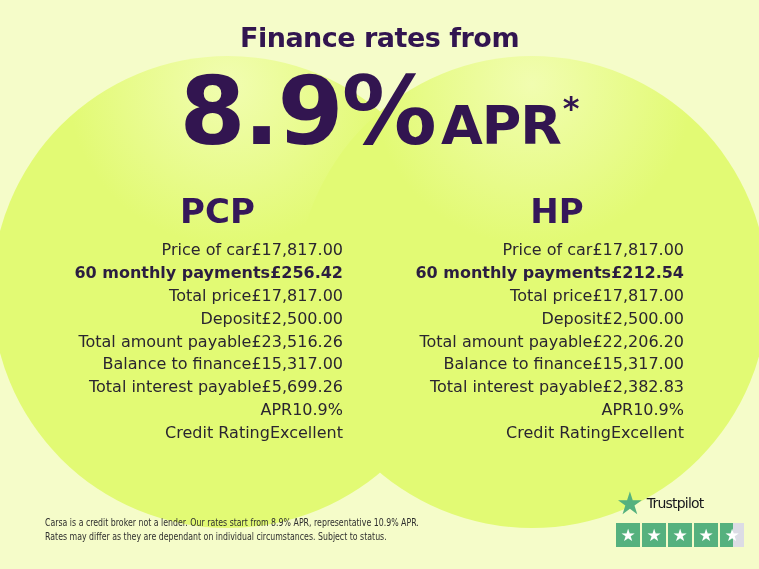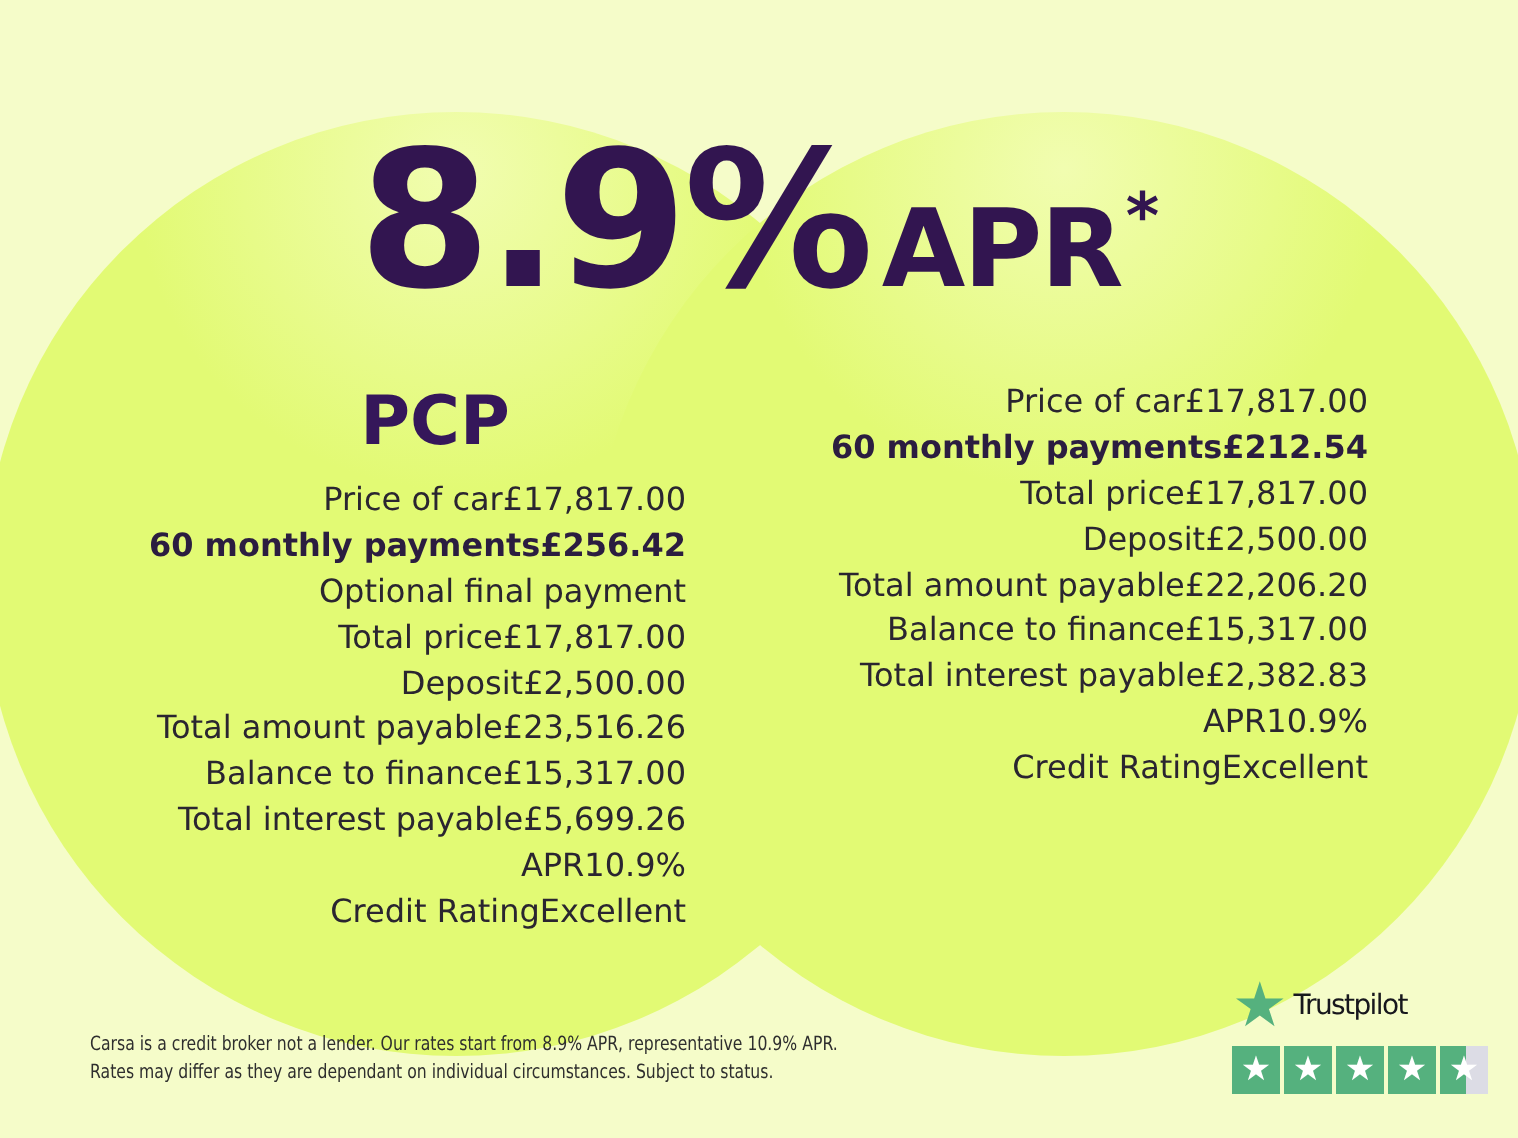--- a/index.html
+++ b/index.html
@@ -82,43 +82,40 @@
   .tp-star-box .glyph{color:#ffffff;font-size:17px;line-height:1;}
 </style>
 </head>
 <body>
 
 <div id="stage">
 
   <div class="circle left"></div>
   <div class="circle right"></div>
 
+  <div class="tagline">Finance rates from</div>
 
   <div class="big-rate">
     <span class="rate">8.9%</span>
     <span class="unit">APR</span>
     <span class="ast">*</span>
   </div>
 
   <div class="fin-table pcp">
     <div class="tbl-title">PCP</div>
     <div class="rows">
         <div class="row">
           <span class="lbl">Price of car</span>
           <span class="val">£17,817.00</span>
         </div>
         <div class="row bold">
           <span class="lbl">60 monthly payments</span>
           <span class="val">£256.42</span>
         </div>
         <div class="row">
-          <span class="lbl">Optional final payment</span>
-          <span class="val"></span>
-        </div>
-        <div class="row">
           <span class="lbl">Total price</span>
           <span class="val">£17,817.00</span>
         </div>
         <div class="row">
           <span class="lbl">Deposit</span>
           <span class="val">£2,500.00</span>
         </div>
         <div class="row">
           <span class="lbl">Total amount payable</span>
           <span class="val">£23,516.26</span>
@@ -136,20 +133,21 @@
           <span class="val">10.9%</span>
         </div>
         <div class="row">
           <span class="lbl">Credit Rating</span>
           <span class="val">Excellent</span>
         </div>
       </div>
   </div>
 
   <div class="fin-table hp">
+    <div class="tbl-title">HP</div>
     <div class="rows">
         <div class="row">
           <span class="lbl">Price of car</span>
           <span class="val">£17,817.00</span>
         </div>
         <div class="row bold">
           <span class="lbl">60 monthly payments</span>
           <span class="val">£212.54</span>
         </div>
         <div class="row">

